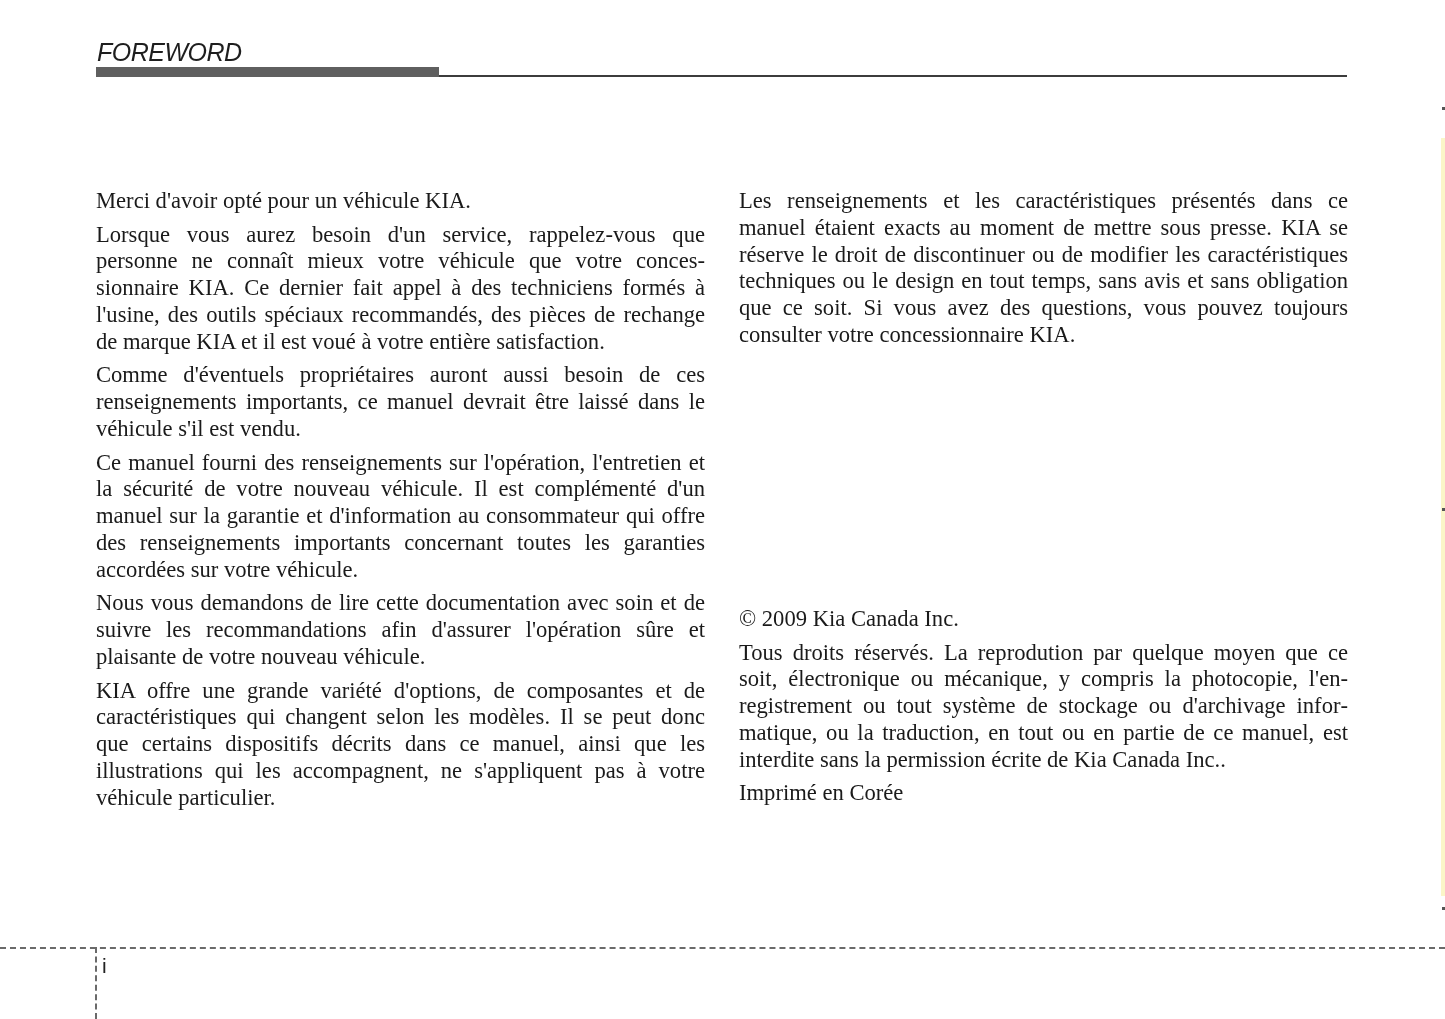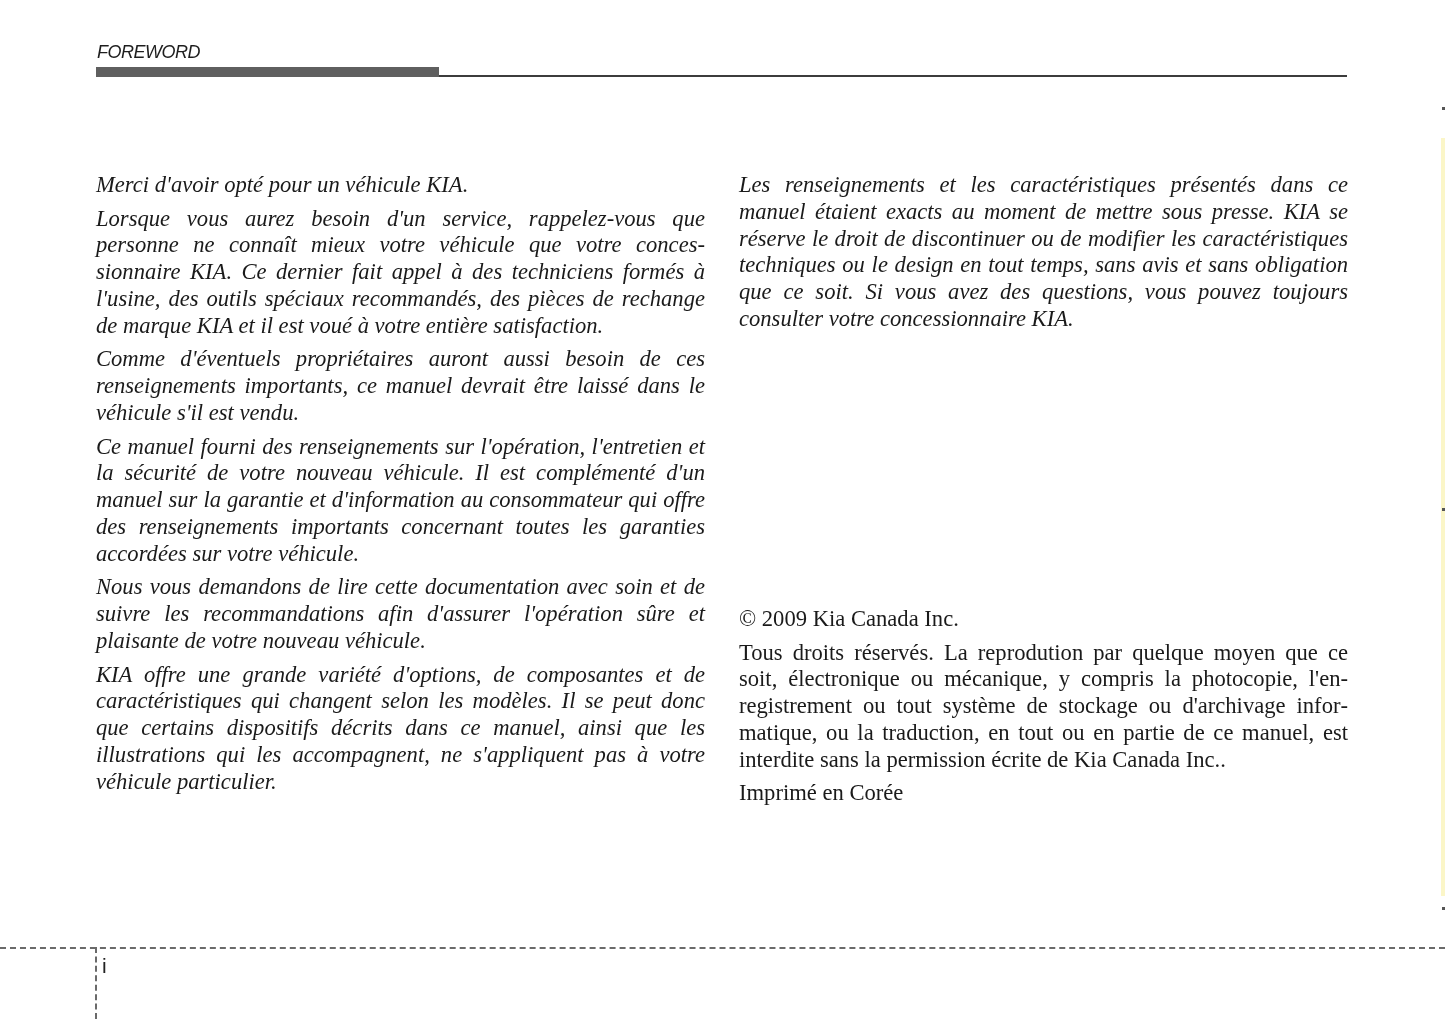--- a/index.html
+++ b/index.html
@@ -14,21 +14,21 @@
       overflow: hidden;
       font-family: "Liberation Serif", "DejaVu Serif", serif;
       color: #1a1a1a;
     }
     .header-title {
       position: absolute;
       left: 97px;
       top: 38px;
       font-family: "Liberation Sans", "DejaVu Sans", sans-serif;
       font-style: italic;
-      font-size: 18px;
+      font-size: 25px;
       letter-spacing: -0.5px;
       color: #1e1e1e;
       line-height: 28px;
       margin: 0;
       font-weight: normal;
       text-align: right;
     }
     .header-bar-thick {
       position: absolute;
       left: 96px;
@@ -40,27 +40,26 @@
     .header-bar-thin {
       position: absolute;
       left: 439px;
       top: 75px;
       width: 908px;
       height: 2px;
       background: #3c3c3c;
     }
     .col {
       position: absolute;
-      top: 172px;
+      top: 188px;
       width: 609px;
       font-size: 22.6px;
       line-height: 26.8px;
       text-align: justify;
       hyphens: manual;
-      font-style: italic;
     }
     .col-left { left: 96px; }
     .col-right { left: 739px; }
     .col p {
       margin: 0 0 6.8px 0;
     }
     .col-right-bottom {
       position: absolute;
       left: 739px;
       top: 606px;

